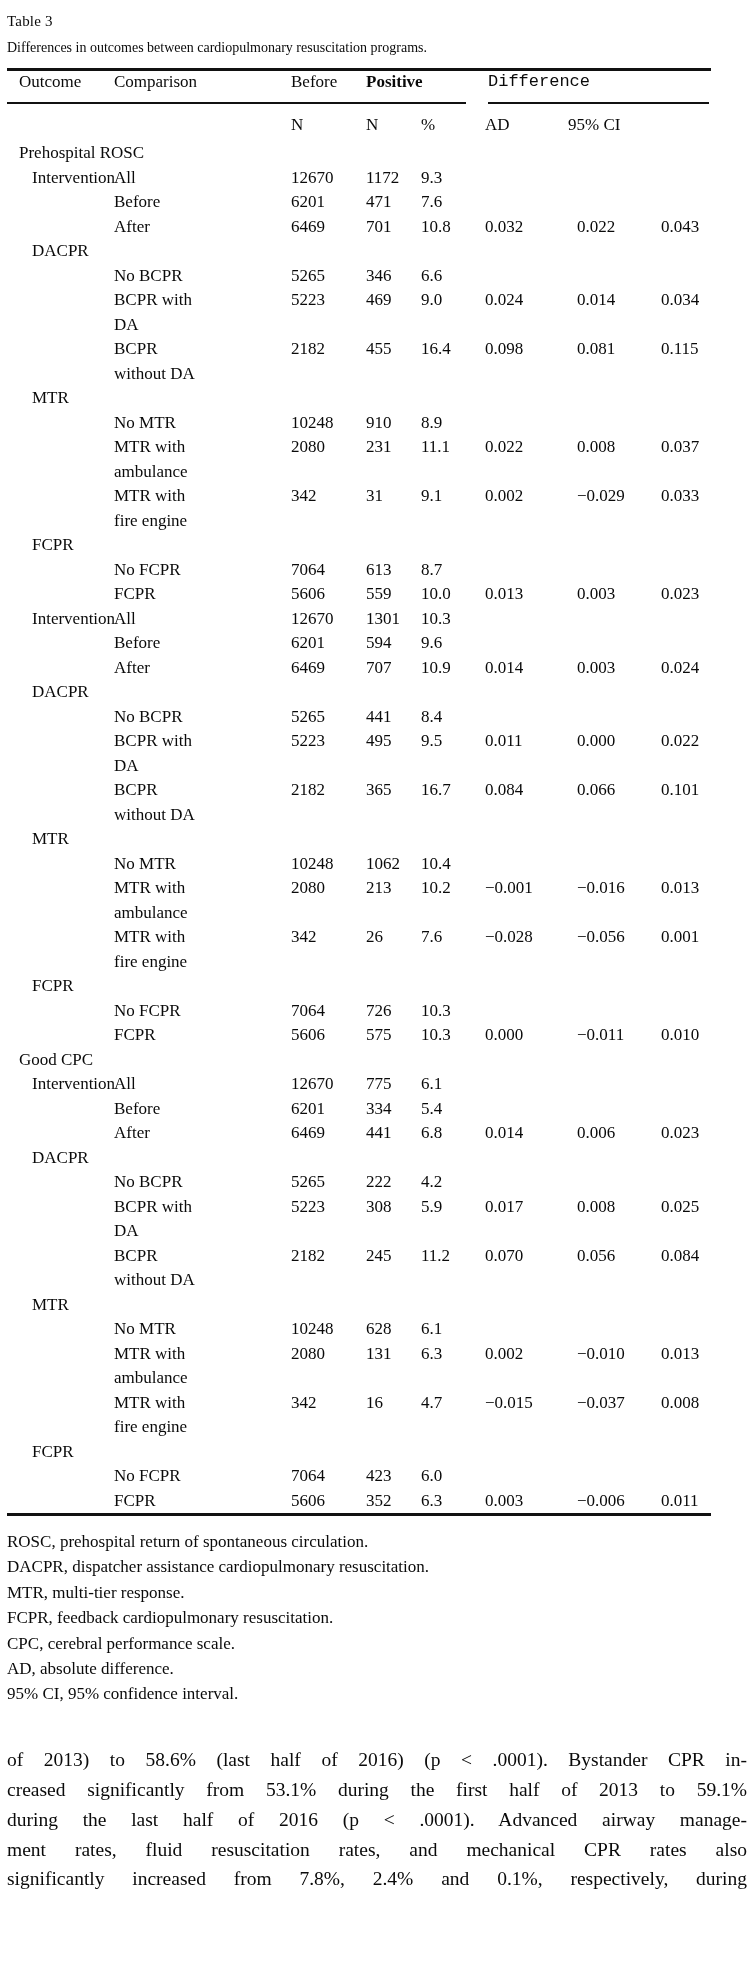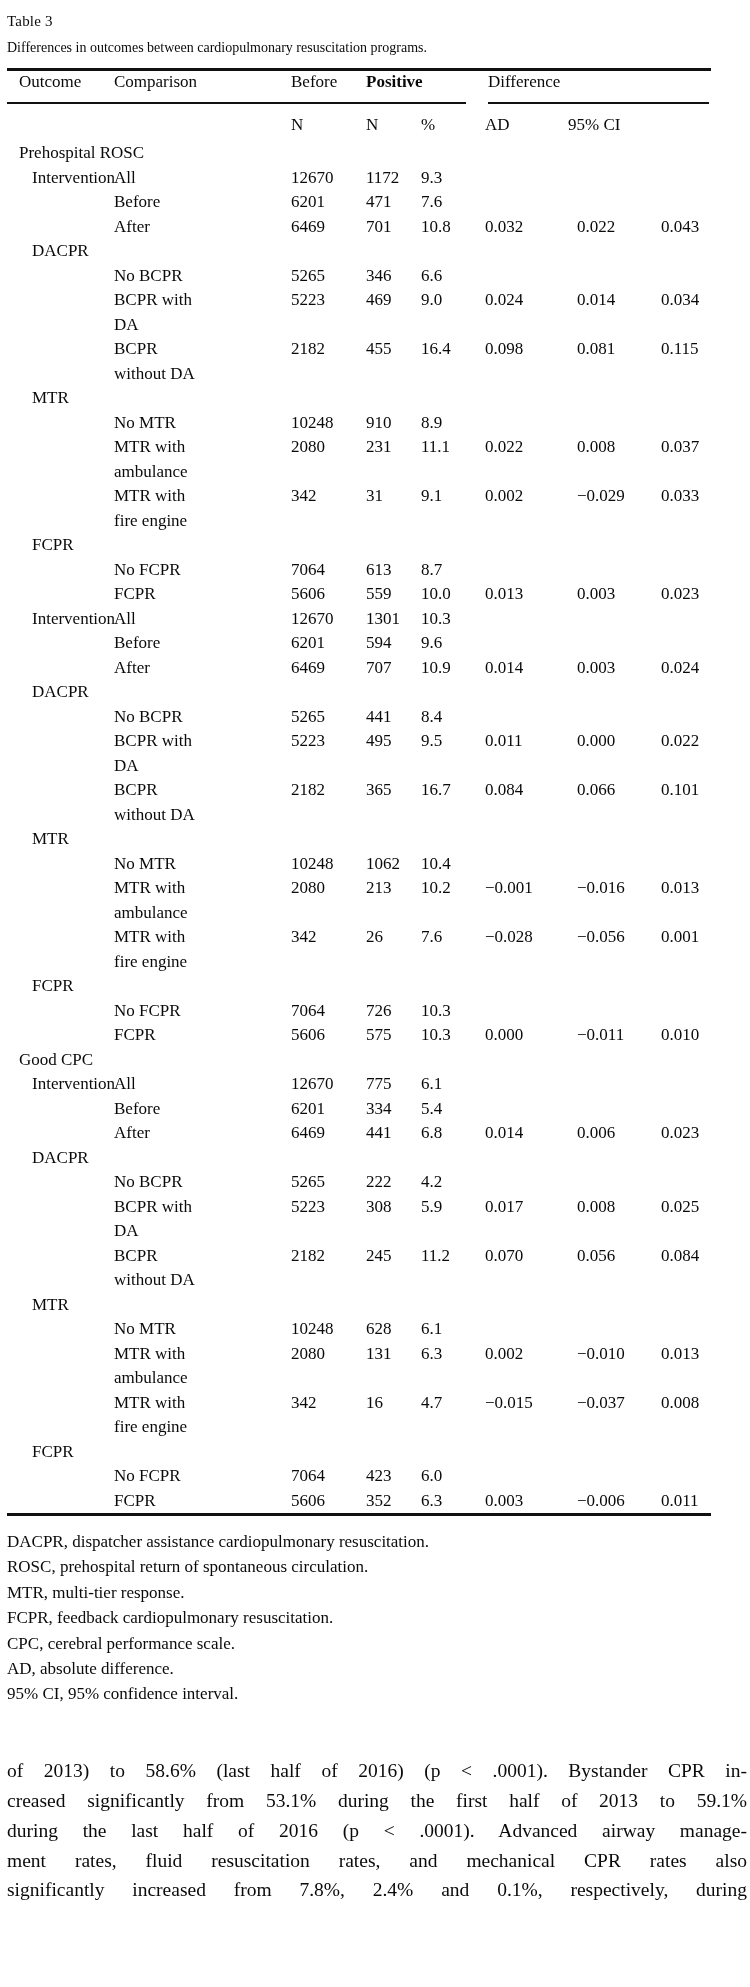--- a/index.html
+++ b/index.html
@@ -22,31 +22,31 @@
   .midrules .seg-right { position:absolute; left:481px;top:0; width:221px; height:2.4px; background:#111; }
 
   .grid {
     display:grid;
     grid-template-columns:95px 177px 75px 55px 64px 92px 84px 50px;
     padding-left:12px;
     font-size:17px;
   }
   .ghead { padding-bottom:9px; line-height:22px; }
   .ghead .span-pos  { grid-column:4 / span 2;font-weight:bold; }
-  .ghead .span-diff { grid-column:6 / span 3; padding-left:3px; }
+  .ghead .span-diff { grid-column:6 / span 3; padding-left:3px;font-family:Liberation Mono, monospace; }
   .gsub  { padding-top:10px; padding-bottom:5px; line-height:22px; }
   .gsub .span-ci { grid-column:7 / span 2; margin-left:-9px; }
 
   .grow { line-height:24.5px; }
   .cell-outcome { white-space:nowrap; }
   .lvl1 { padding-left:13px; }
   .cmp-inner { width:88px; }
 
   #footnotes { margin-top:13px; font-size:17px; line-height:25.4px; }
-  #bodytext  { margin-top:49px; font-size:19.5px; width:740px; }
+  #bodytext  { margin-top:38px; font-size:19.5px; width:740px; }
   .bline { line-height:29.9px; text-align:justify; text-align-last:justify; }
 </style>
 </head>
 <body>
 
 <div class="page">
 
   <div class="tbl-title">Table 3</div>
   <div class="tbl-caption">Differences in outcomes between cardiopulmonary resuscitation programs.</div>
 
@@ -605,22 +605,22 @@
           <div>0.003</div>
           <div>−0.006</div>
           <div>0.011</div>
         </div>
       </div>
 
     <div class="rule"></div>
   </div>
 
   <div id="footnotes">
+      <div>ROSC, prehospital return of spontaneous circulation.</div>
       <div>DACPR, dispatcher assistance cardiopulmonary resuscitation.</div>
-      <div>ROSC, prehospital return of spontaneous circulation.</div>
       <div>MTR, multi-tier response.</div>
       <div>FCPR, feedback cardiopulmonary resuscitation.</div>
       <div>CPC, cerebral performance scale.</div>
       <div>AD, absolute difference.</div>
       <div>95% CI, 95% confidence interval.</div>
     </div>
 
   <div id="bodytext">
       <div class="bline">of 2013) to 58.6% (last half of 2016) (p &lt; .0001). Bystander CPR in-</div>
       <div class="bline">creased significantly from 53.1% during the first half of 2013 to 59.1%</div>

